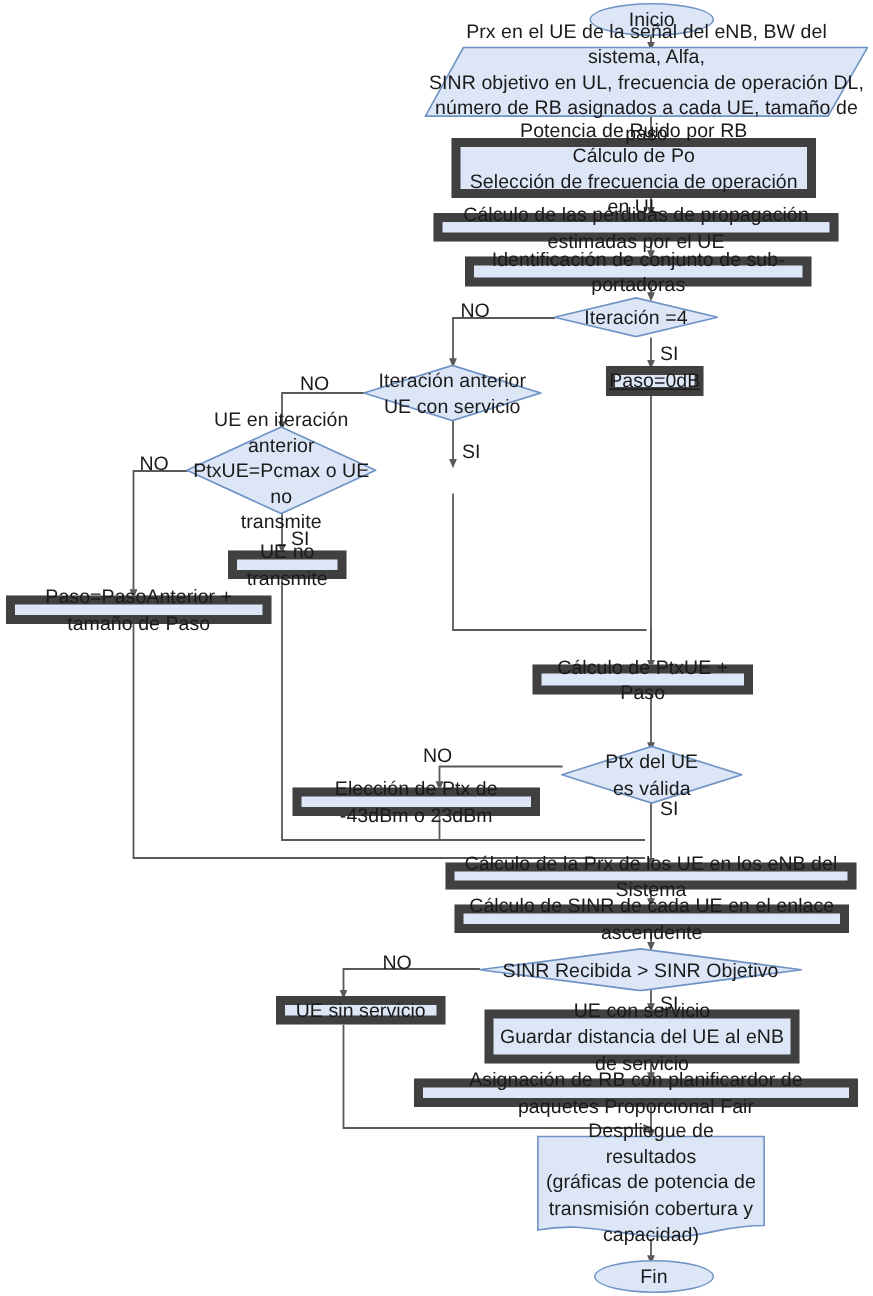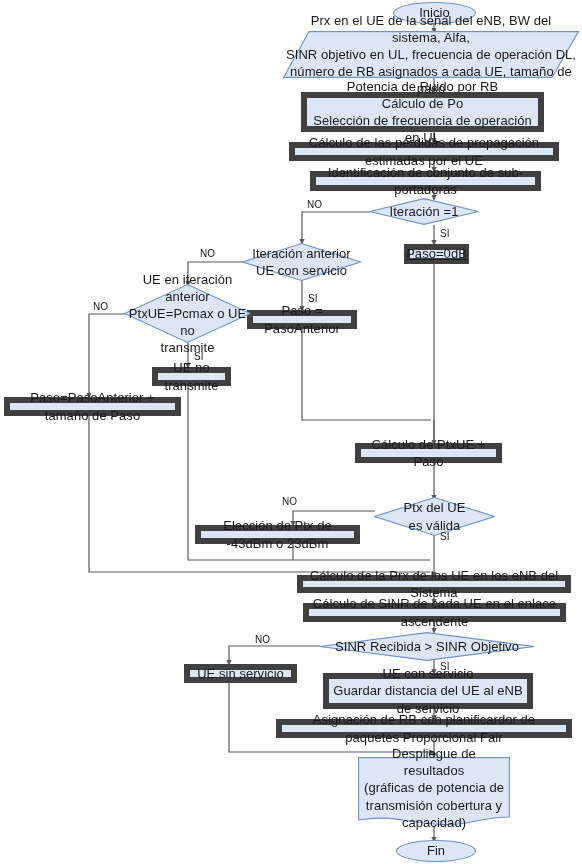--- a/index.html
+++ b/index.html
@@ -46,21 +46,21 @@
   }
   
   .shaped{ background:transparent; border:none; }
   .shaped > svg{
     position:absolute; left:0; top:0;
     width:100%; height:100%;
   }
   .shaped .txt{ position:relative; z-index:2; }
   .label{
     position:absolute;
-    font-size:10px;
+    font-size:13px;
     color:#1a1a1a;
     white-space:nowrap;
   }
 </style>
 </head>
 <body>
 
 <div id="canvas">
 
   <svg id="wires" viewBox="0 0 582 864">
@@ -155,38 +155,35 @@
   </div>
 
   <div class="node box" style="left:310px;top:171px;width:231px;height:20px;">
     <span class="txt">Identificación de conjunto de sub-portadoras</span>
   </div>
 
   <div class="node shaped" style="left:369px;top:198px;width:110px;height:27px;">
     <svg viewBox="0 0 110 27" preserveAspectRatio="none">
       <polygon points="55,0.6 109.4,13.5 55,26.4 0.6,13.5" fill="#dce6f6" stroke="#6f93c4" stroke-width="1.1"></polygon>
     </svg>
-    <span class="txt">Iteración =1</span>
+    <span class="txt">Iteración =4</span>
   </div>
 
   <div class="node box" style="left:404px;top:244px;width:65px;height:20px;text-decoration:underline;">
     <span class="txt">Paso=0dB</span>
   </div>
 
   <div class="node shaped" style="left:242px;top:243px;width:119px;height:38px;">
     <svg viewBox="0 0 119 38" preserveAspectRatio="none">
       <polygon points="59.5,0.6 118.4,19 59.5,37.4 0.6,19" fill="#dce6f6" stroke="#6f93c4" stroke-width="1.1"></polygon>
     </svg>
     <span class="txt">Iteración  anterior
 UE con servicio</span>
   </div>
 
-  <div class="node box" style="left:247px;top:310px;width:110px;height:19px;">
-    <span class="txt">Paso = PasoAnterior</span>
-  </div>
 
   <div class="node shaped" style="left:124px;top:284px;width:127px;height:59px;">
     <svg viewBox="0 0 127 59" preserveAspectRatio="none">
       <polygon points="63.5,0.6 126.4,29.5 63.5,58.4 0.6,29.5" fill="#dce6f6" stroke="#6f93c4" stroke-width="1.1"></polygon>
     </svg>
     <span class="txt">UE en iteración anterior
 PtxUE=Pcmax o UE no
 transmite</span>
   </div>
 

